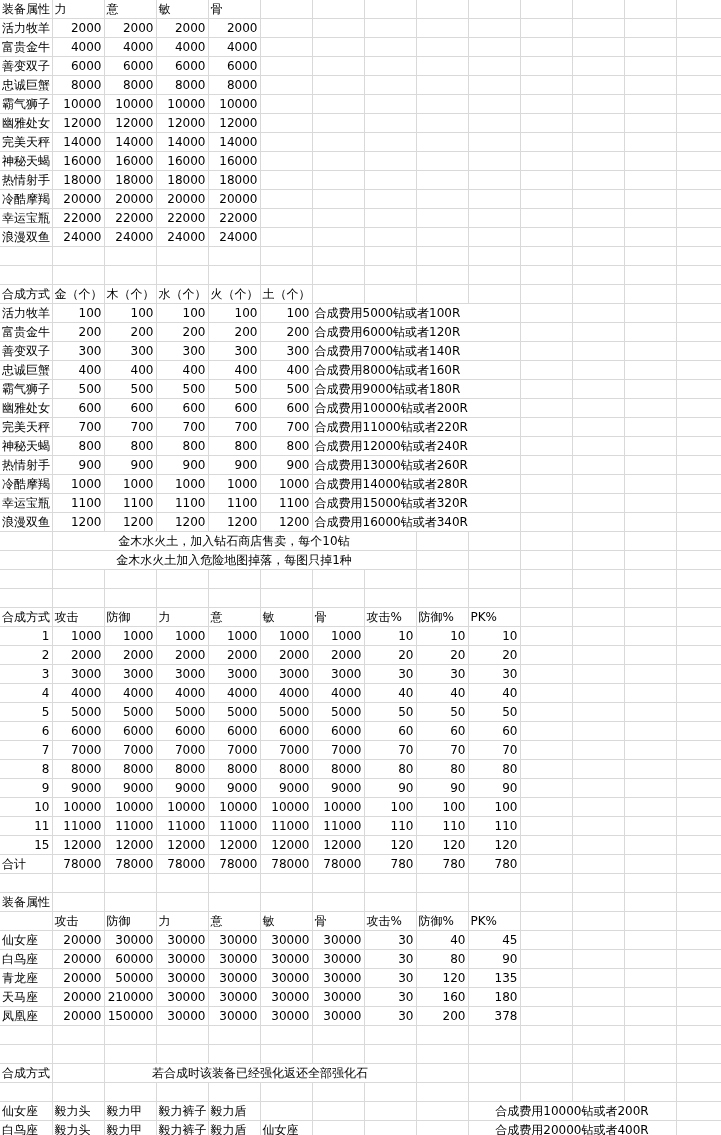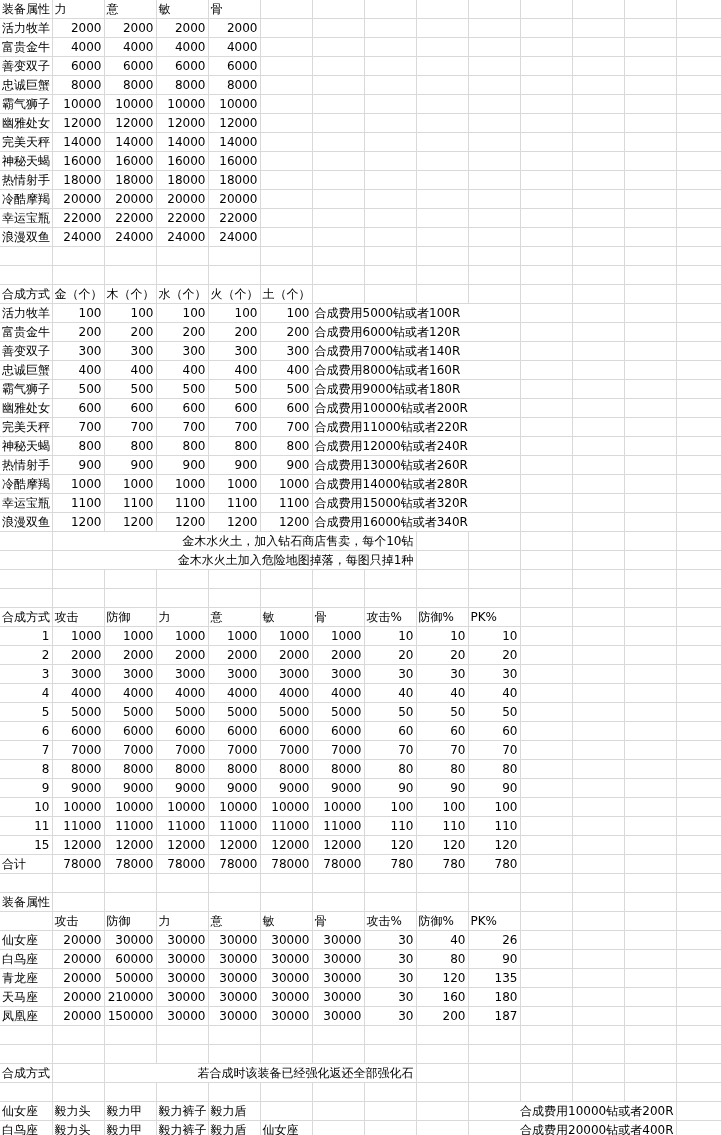--- a/index.html
+++ b/index.html
@@ -29,21 +29,21 @@
     border-right: 1px solid #d9d9d9;
     border-bottom: 1px solid #d9d9d9;
     white-space: nowrap;
     overflow: visible;
     font-size: 12px;
     vertical-align: middle;
   }
   #sheet tr.blank td { border-bottom: 1px solid #d9d9d9; }
   .num { text-align: right; }
   .txt { text-align: left; }
-  .ctr { text-align: right; }
+  .ctr { text-align: center; }
 </style>
 </head>
 <body>
 
 <table id="sheet">
   <colgroup>
     <col class="c0">
       <col>
       <col>
       <col>
@@ -798,21 +798,21 @@
       <tr>
         <td class="txt">仙女座</td>
         <td class="num">20000</td>
         <td class="num">30000</td>
         <td class="num">30000</td>
         <td class="num">30000</td>
         <td class="num">30000</td>
         <td class="num">30000</td>
         <td class="num">30</td>
         <td class="num">40</td>
-        <td class="num">26</td>
+        <td class="num">45</td>
         <td class="txt"></td>
         <td class="txt"></td>
         <td class="txt"></td>
         <td class="txt"></td>
       </tr>
       <tr>
         <td class="txt">白鸟座</td>
         <td class="num">20000</td>
         <td class="num">60000</td>
         <td class="num">30000</td>
@@ -862,21 +862,21 @@
       <tr>
         <td class="txt">凤凰座</td>
         <td class="num">20000</td>
         <td class="num">150000</td>
         <td class="num">30000</td>
         <td class="num">30000</td>
         <td class="num">30000</td>
         <td class="num">30000</td>
         <td class="num">30</td>
         <td class="num">200</td>
-        <td class="num">187</td>
+        <td class="num">378</td>
         <td class="txt"></td>
         <td class="txt"></td>
         <td class="txt"></td>
         <td class="txt"></td>
       </tr>
       <tr class="blank">
         <td class="txt"></td>
         <td class="txt"></td>
         <td class="txt"></td>
         <td class="txt"></td>

